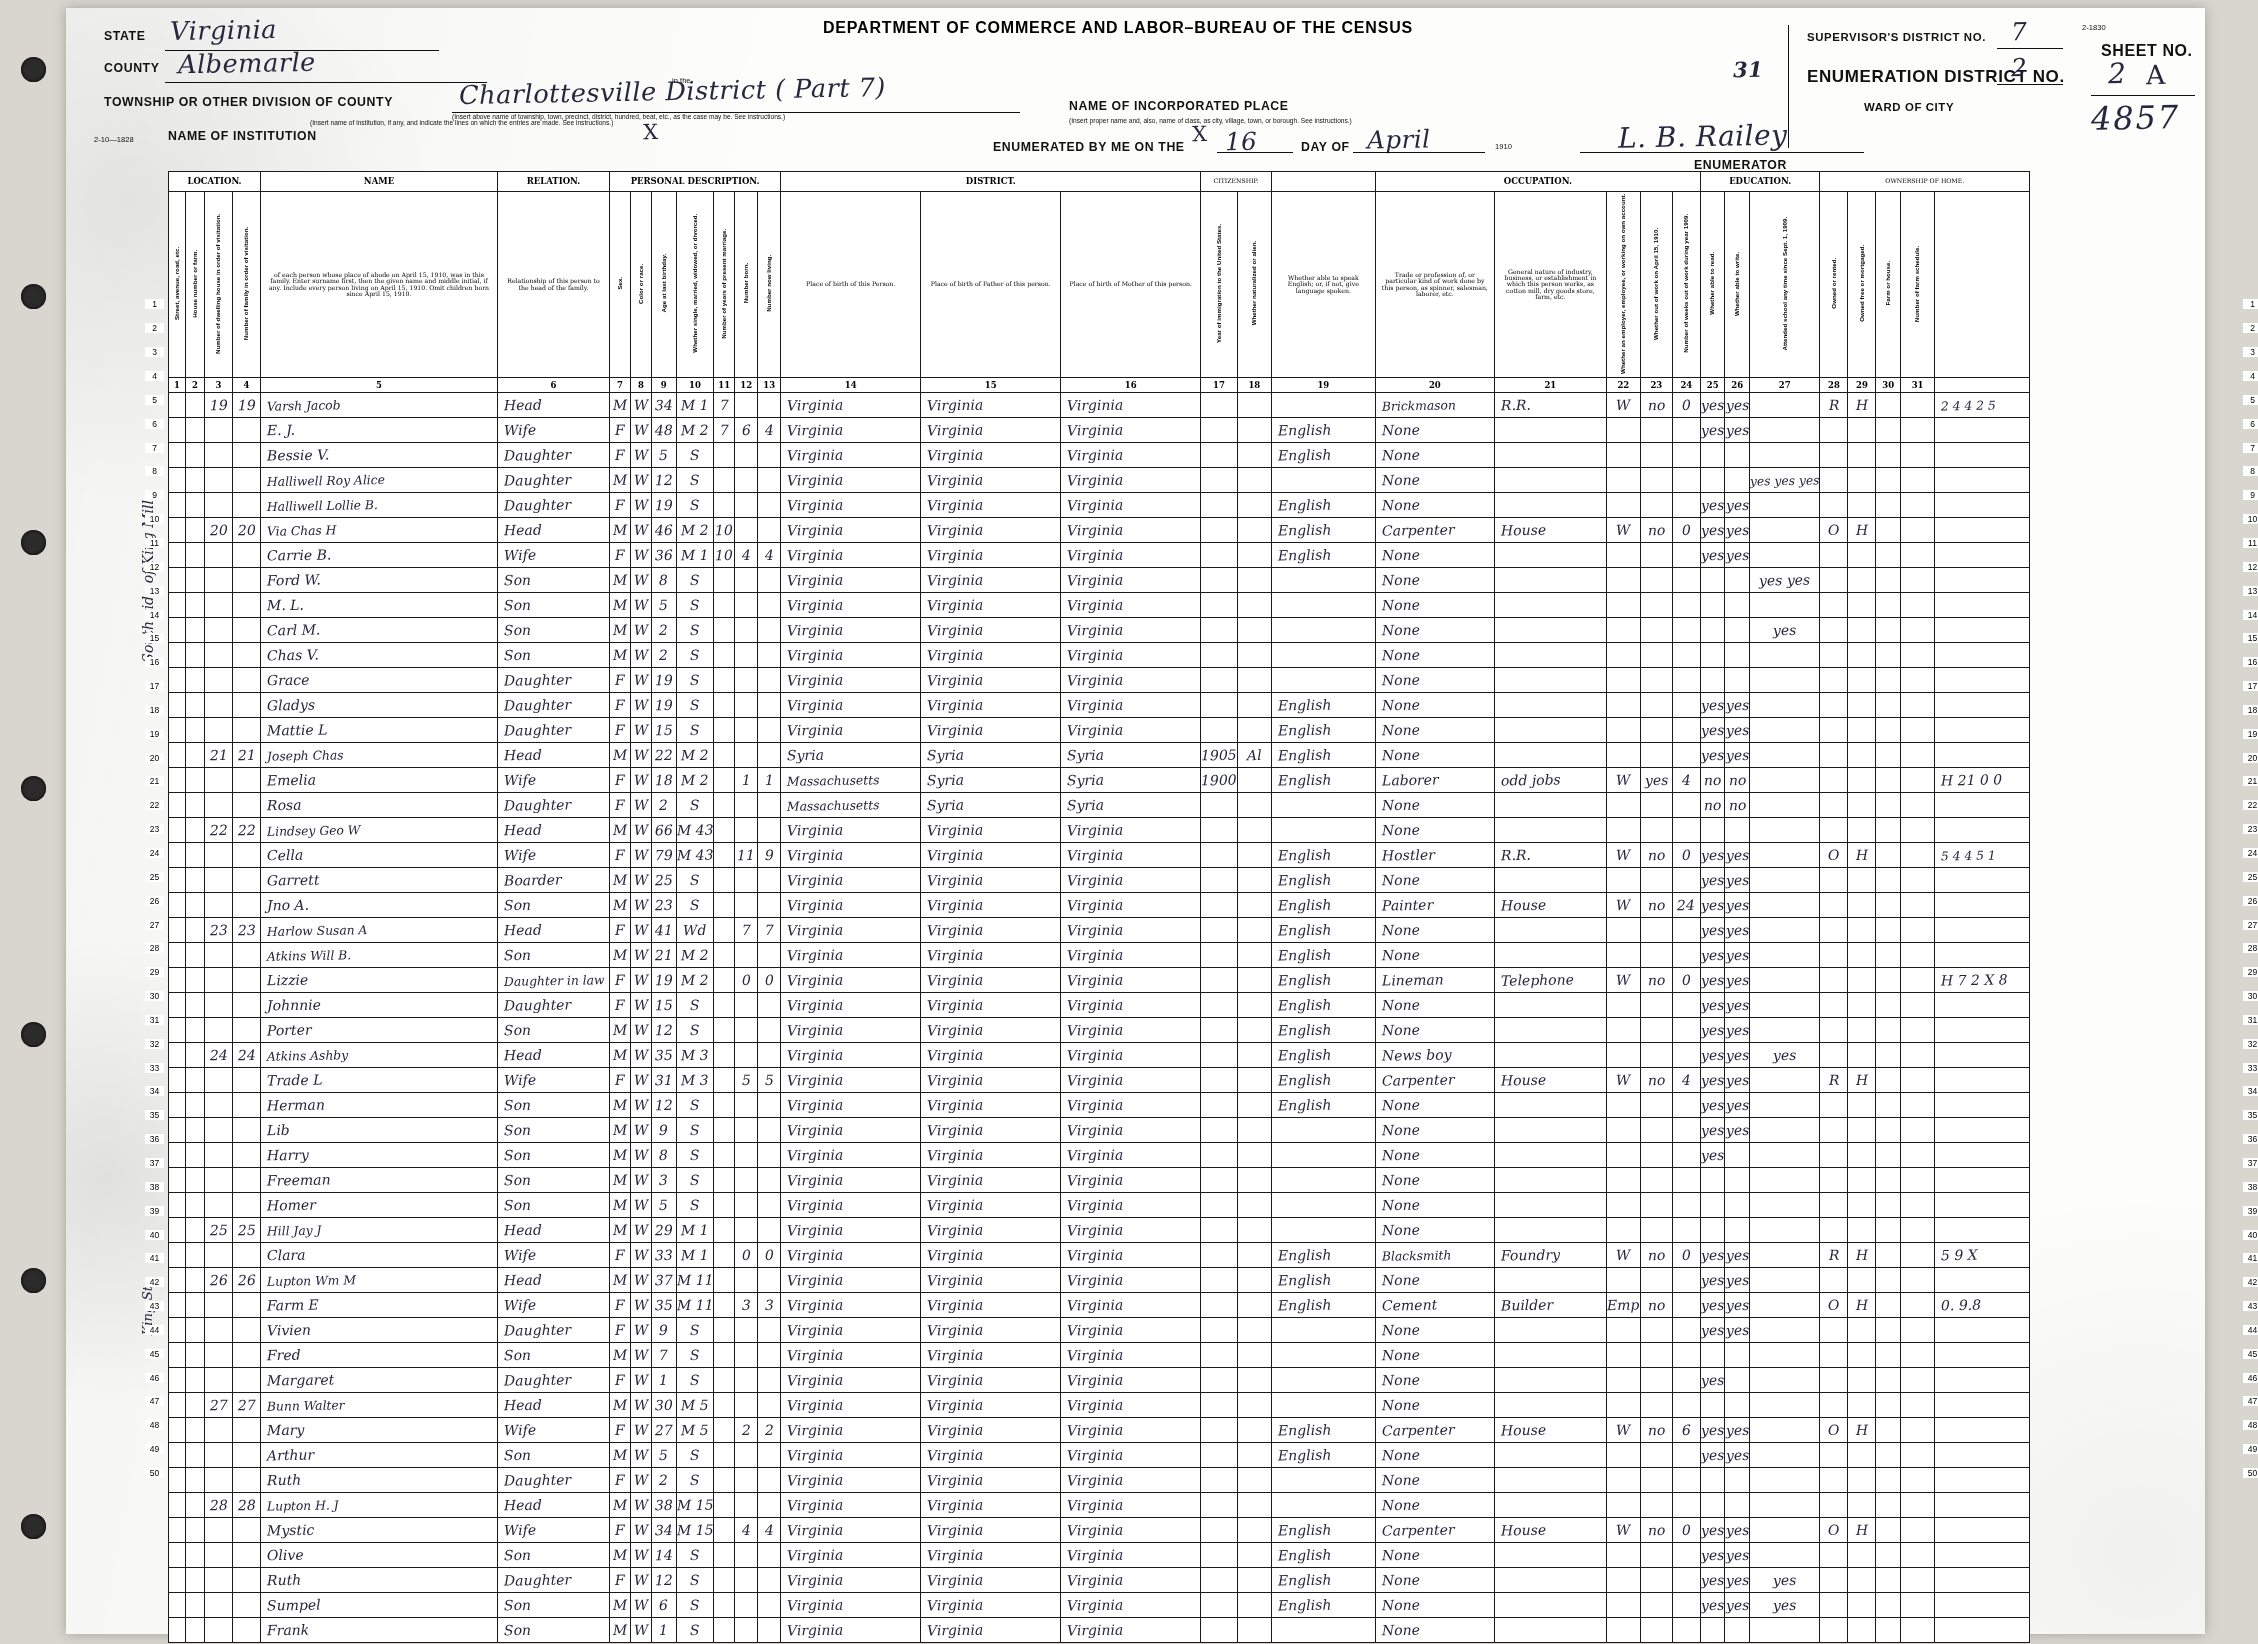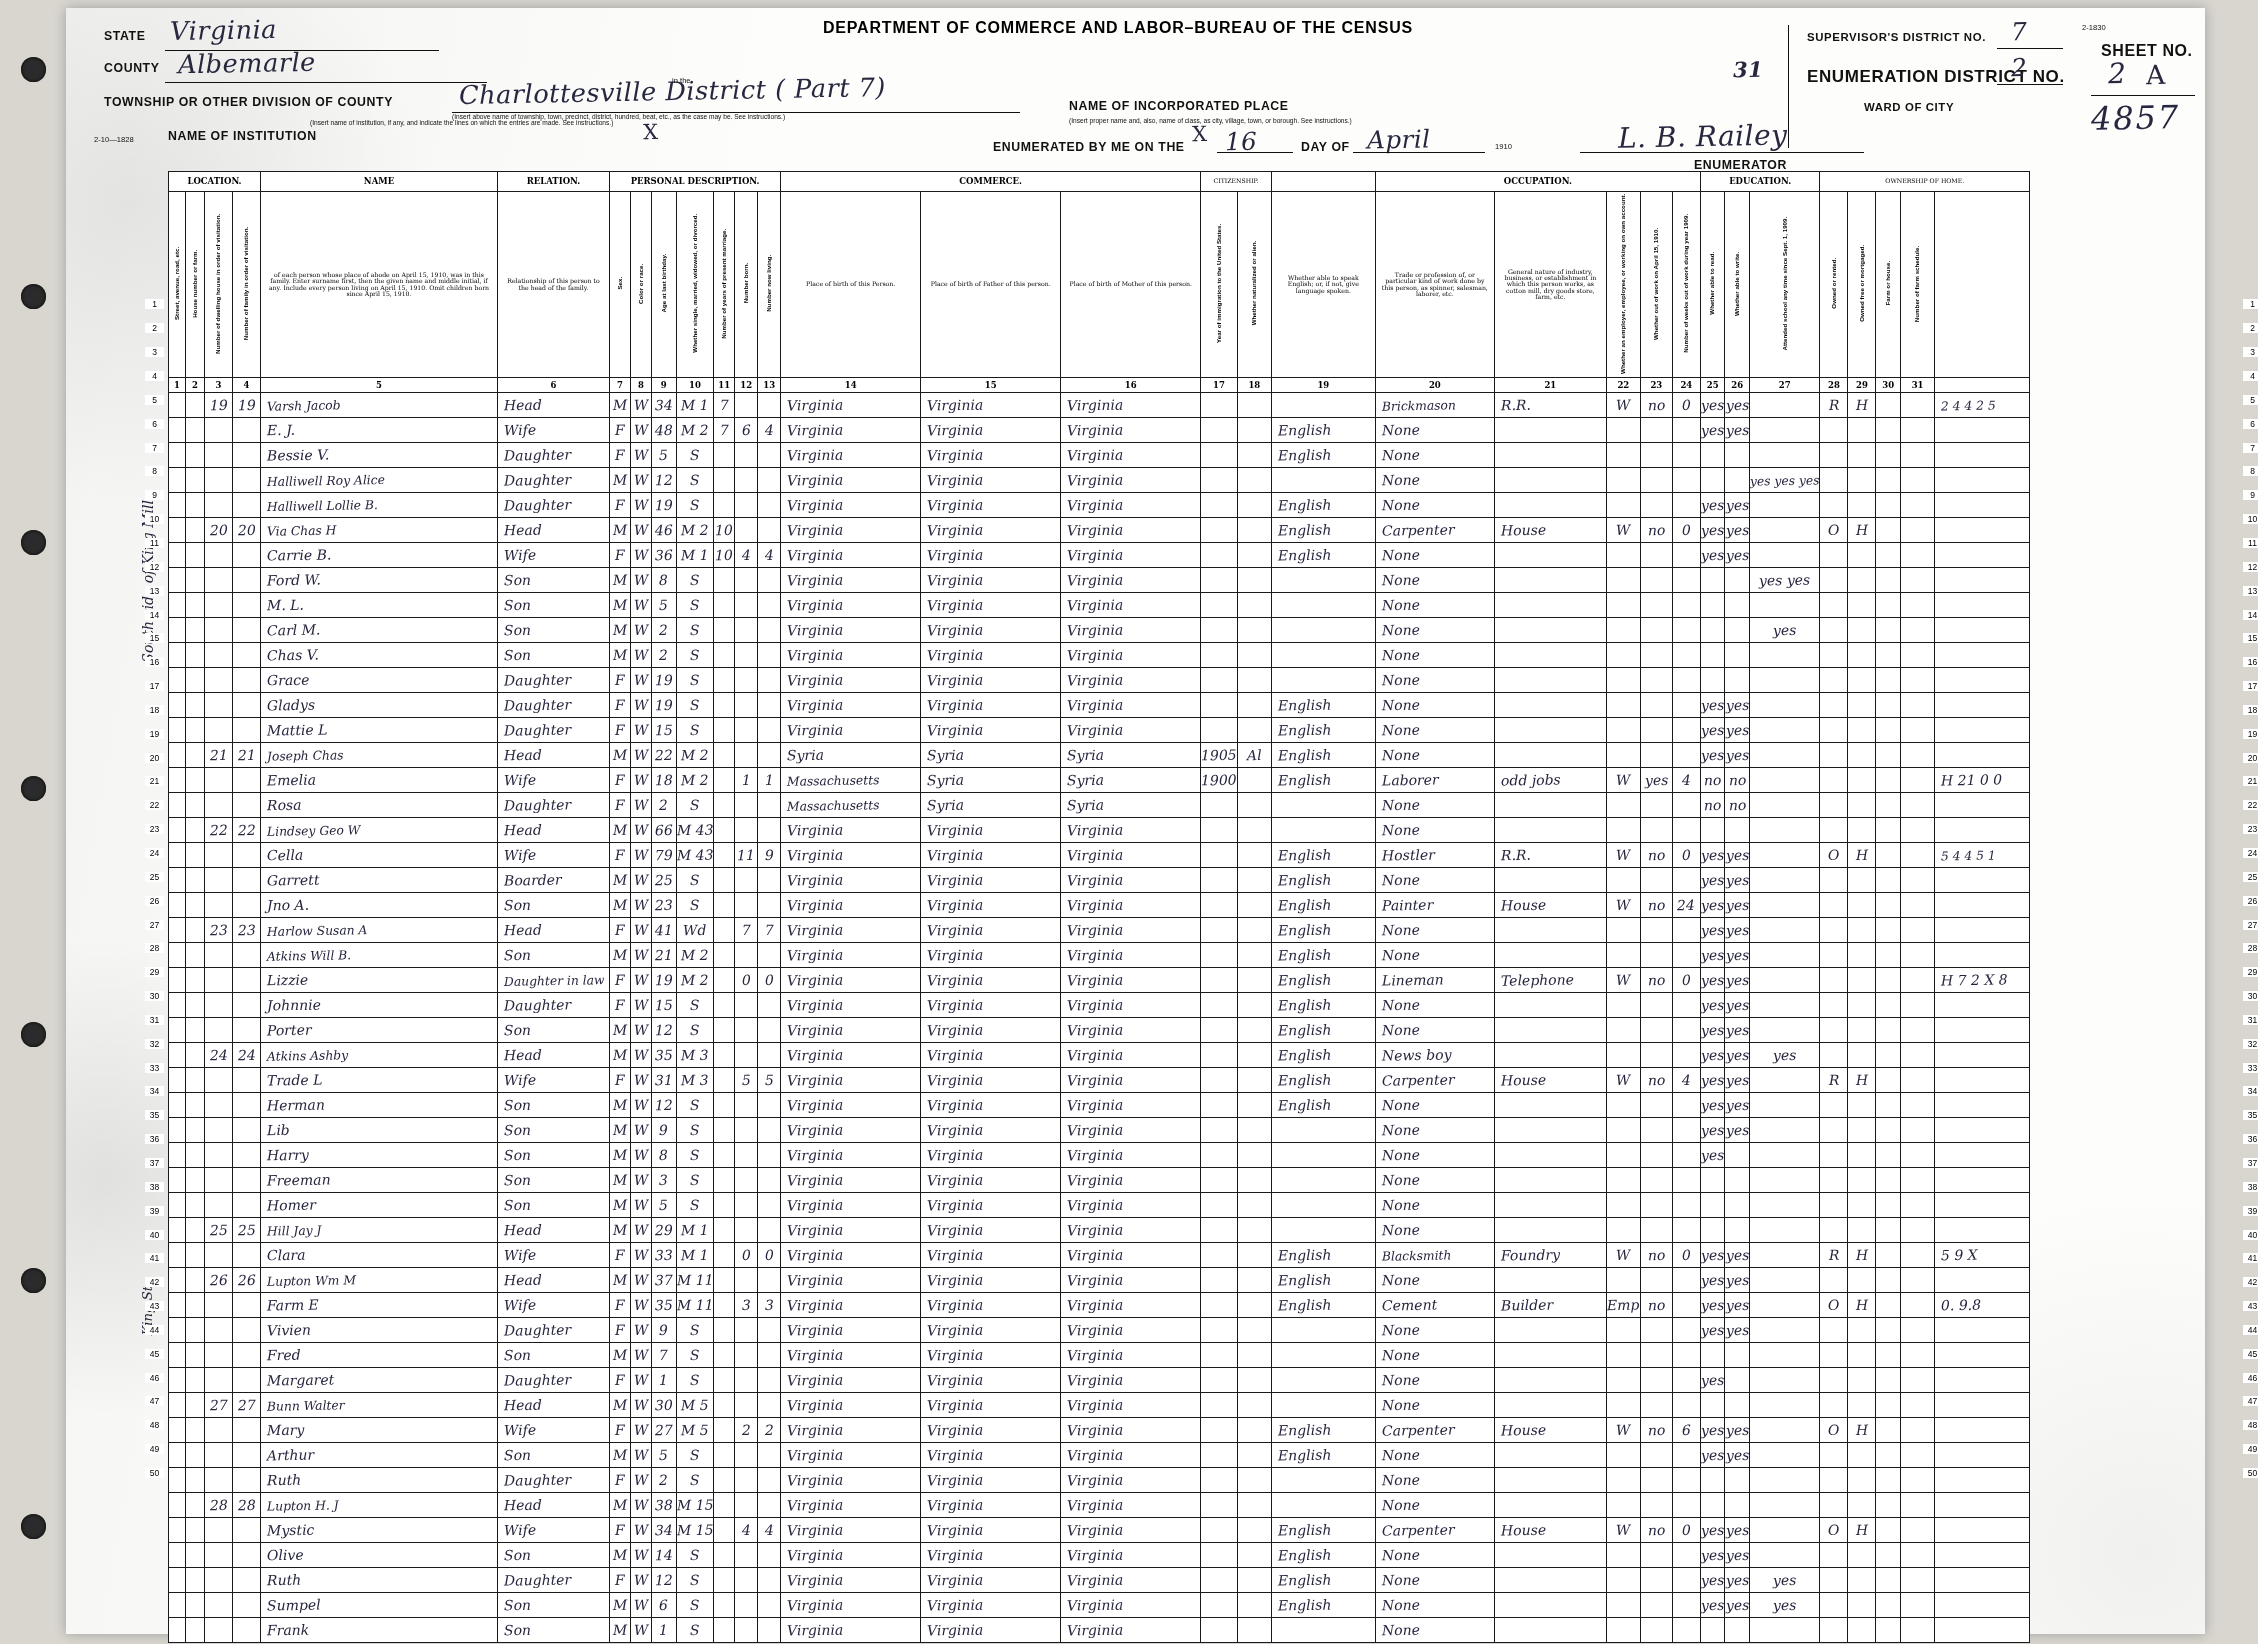--- a/index.html
+++ b/index.html
@@ -176,21 +176,21 @@
           <col style="width:34px">
         <col style="width:95px">
       </colgroup>
 
       <tbody>
           <tr>
         <td class="colhdr" colspan="4" style="height:19px">LOCATION.</td>
         <td class="colhdr" style="height:19px">NAME</td>
         <td class="colhdr" style="height:19px">RELATION.</td>
         <td class="colhdr" colspan="7" style="height:19px">PERSONAL DESCRIPTION.</td>
-        <td class="colhdr" colspan="3" style="height:19px">COMMERCE.</td>
+        <td class="colhdr" colspan="3" style="height:19px">DISTRICT.</td>
         <td class="colhdr s" colspan="2" style="height:19px">CITIZENSHIP.</td>
         <td class="colhdr" style="height:19px"></td>
         <td class="colhdr" colspan="5" style="height:19px">OCCUPATION.</td>
         <td class="colhdr" colspan="3" style="height:19px">EDUCATION.</td>
         <td class="colhdr s" colspan="5" style="height:19px">OWNERSHIP OF HOME.</td>
       </tr>
 
       <tr>
         <td class="colhdr" style="height:91px"><span class="vert">Street, avenue, road, etc.</span></td>
         <td class="colhdr" style="height:91px"><span class="vert">House number or farm.</span></td>

